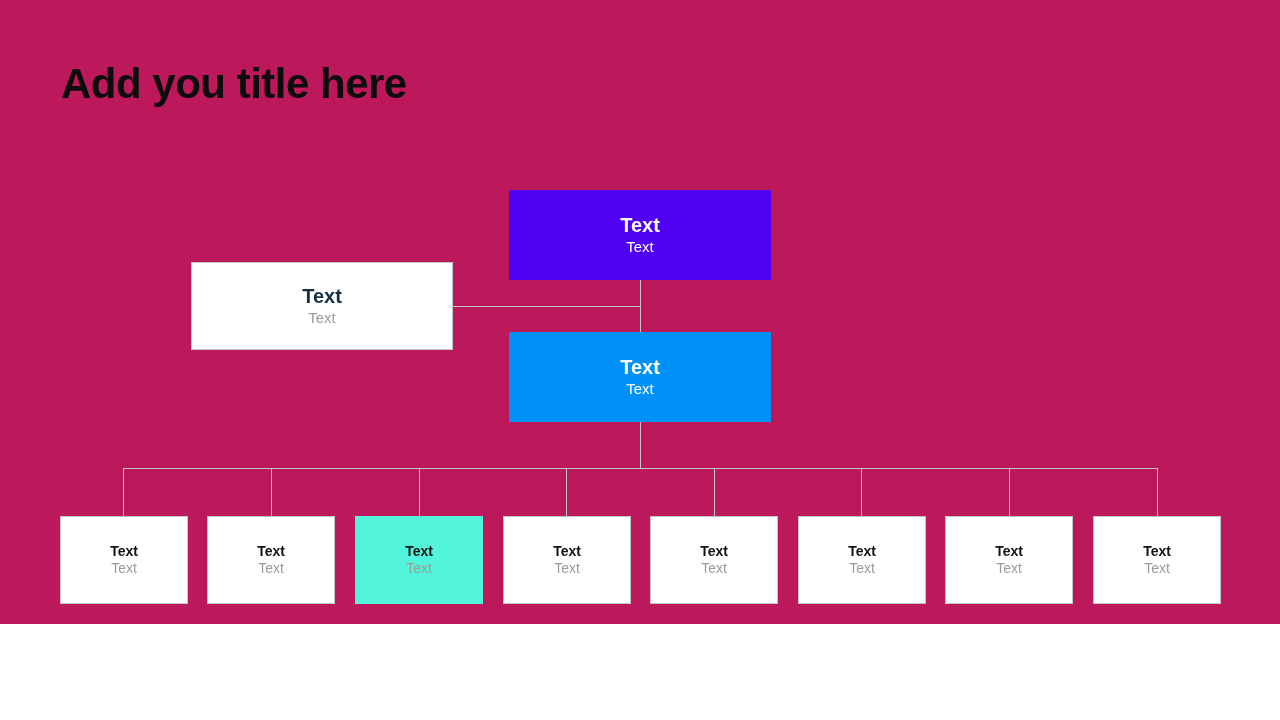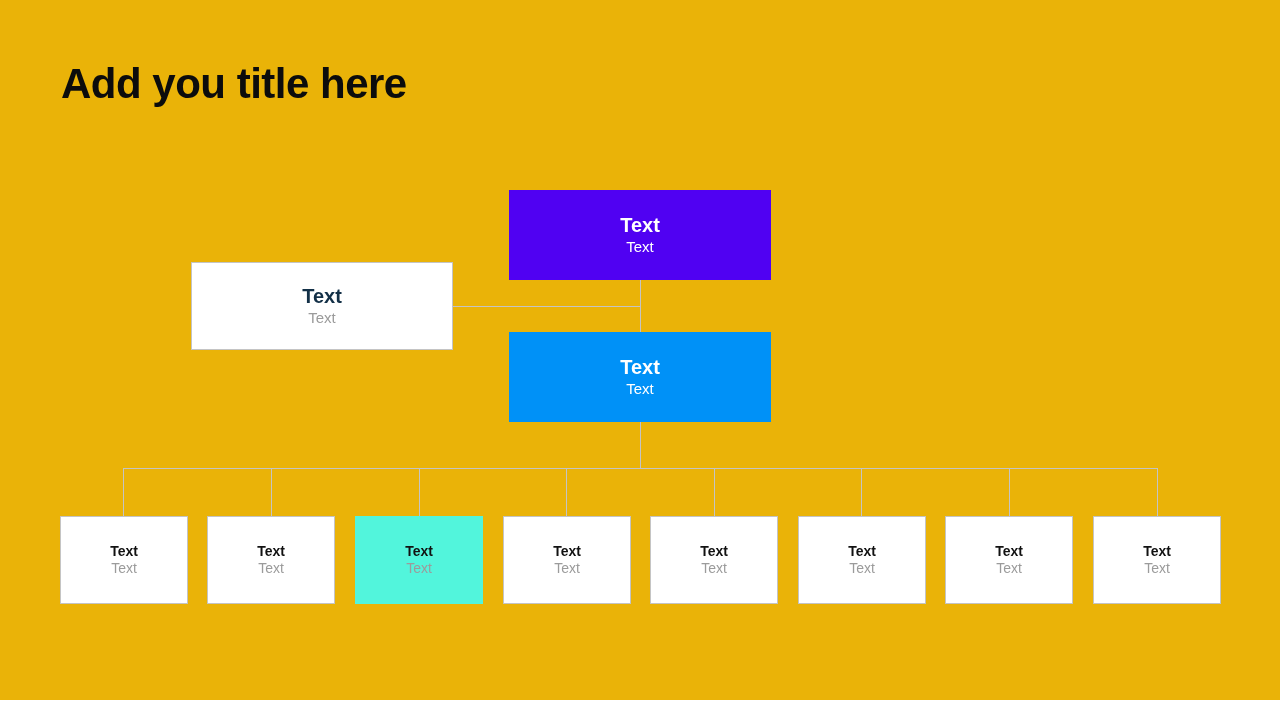--- a/index.html
+++ b/index.html
@@ -8,22 +8,22 @@
     width: 1280px;
     height: 720px;
     background: #ffffff;
     font-family: "Liberation Sans", sans-serif;
     overflow: hidden;
   }
 
   #slide {
     position: relative;
     width: 1280px;
-    height: 700px;
-    background: #eab308;
+    height: 624px;
+    background: #be185d;
   }
 
   
   .slide-title {
     position: absolute;
     left: 61px;
     top: 60px;
     font-size: 42px;
     font-weight: 700;
     letter-spacing: -0.5px;

